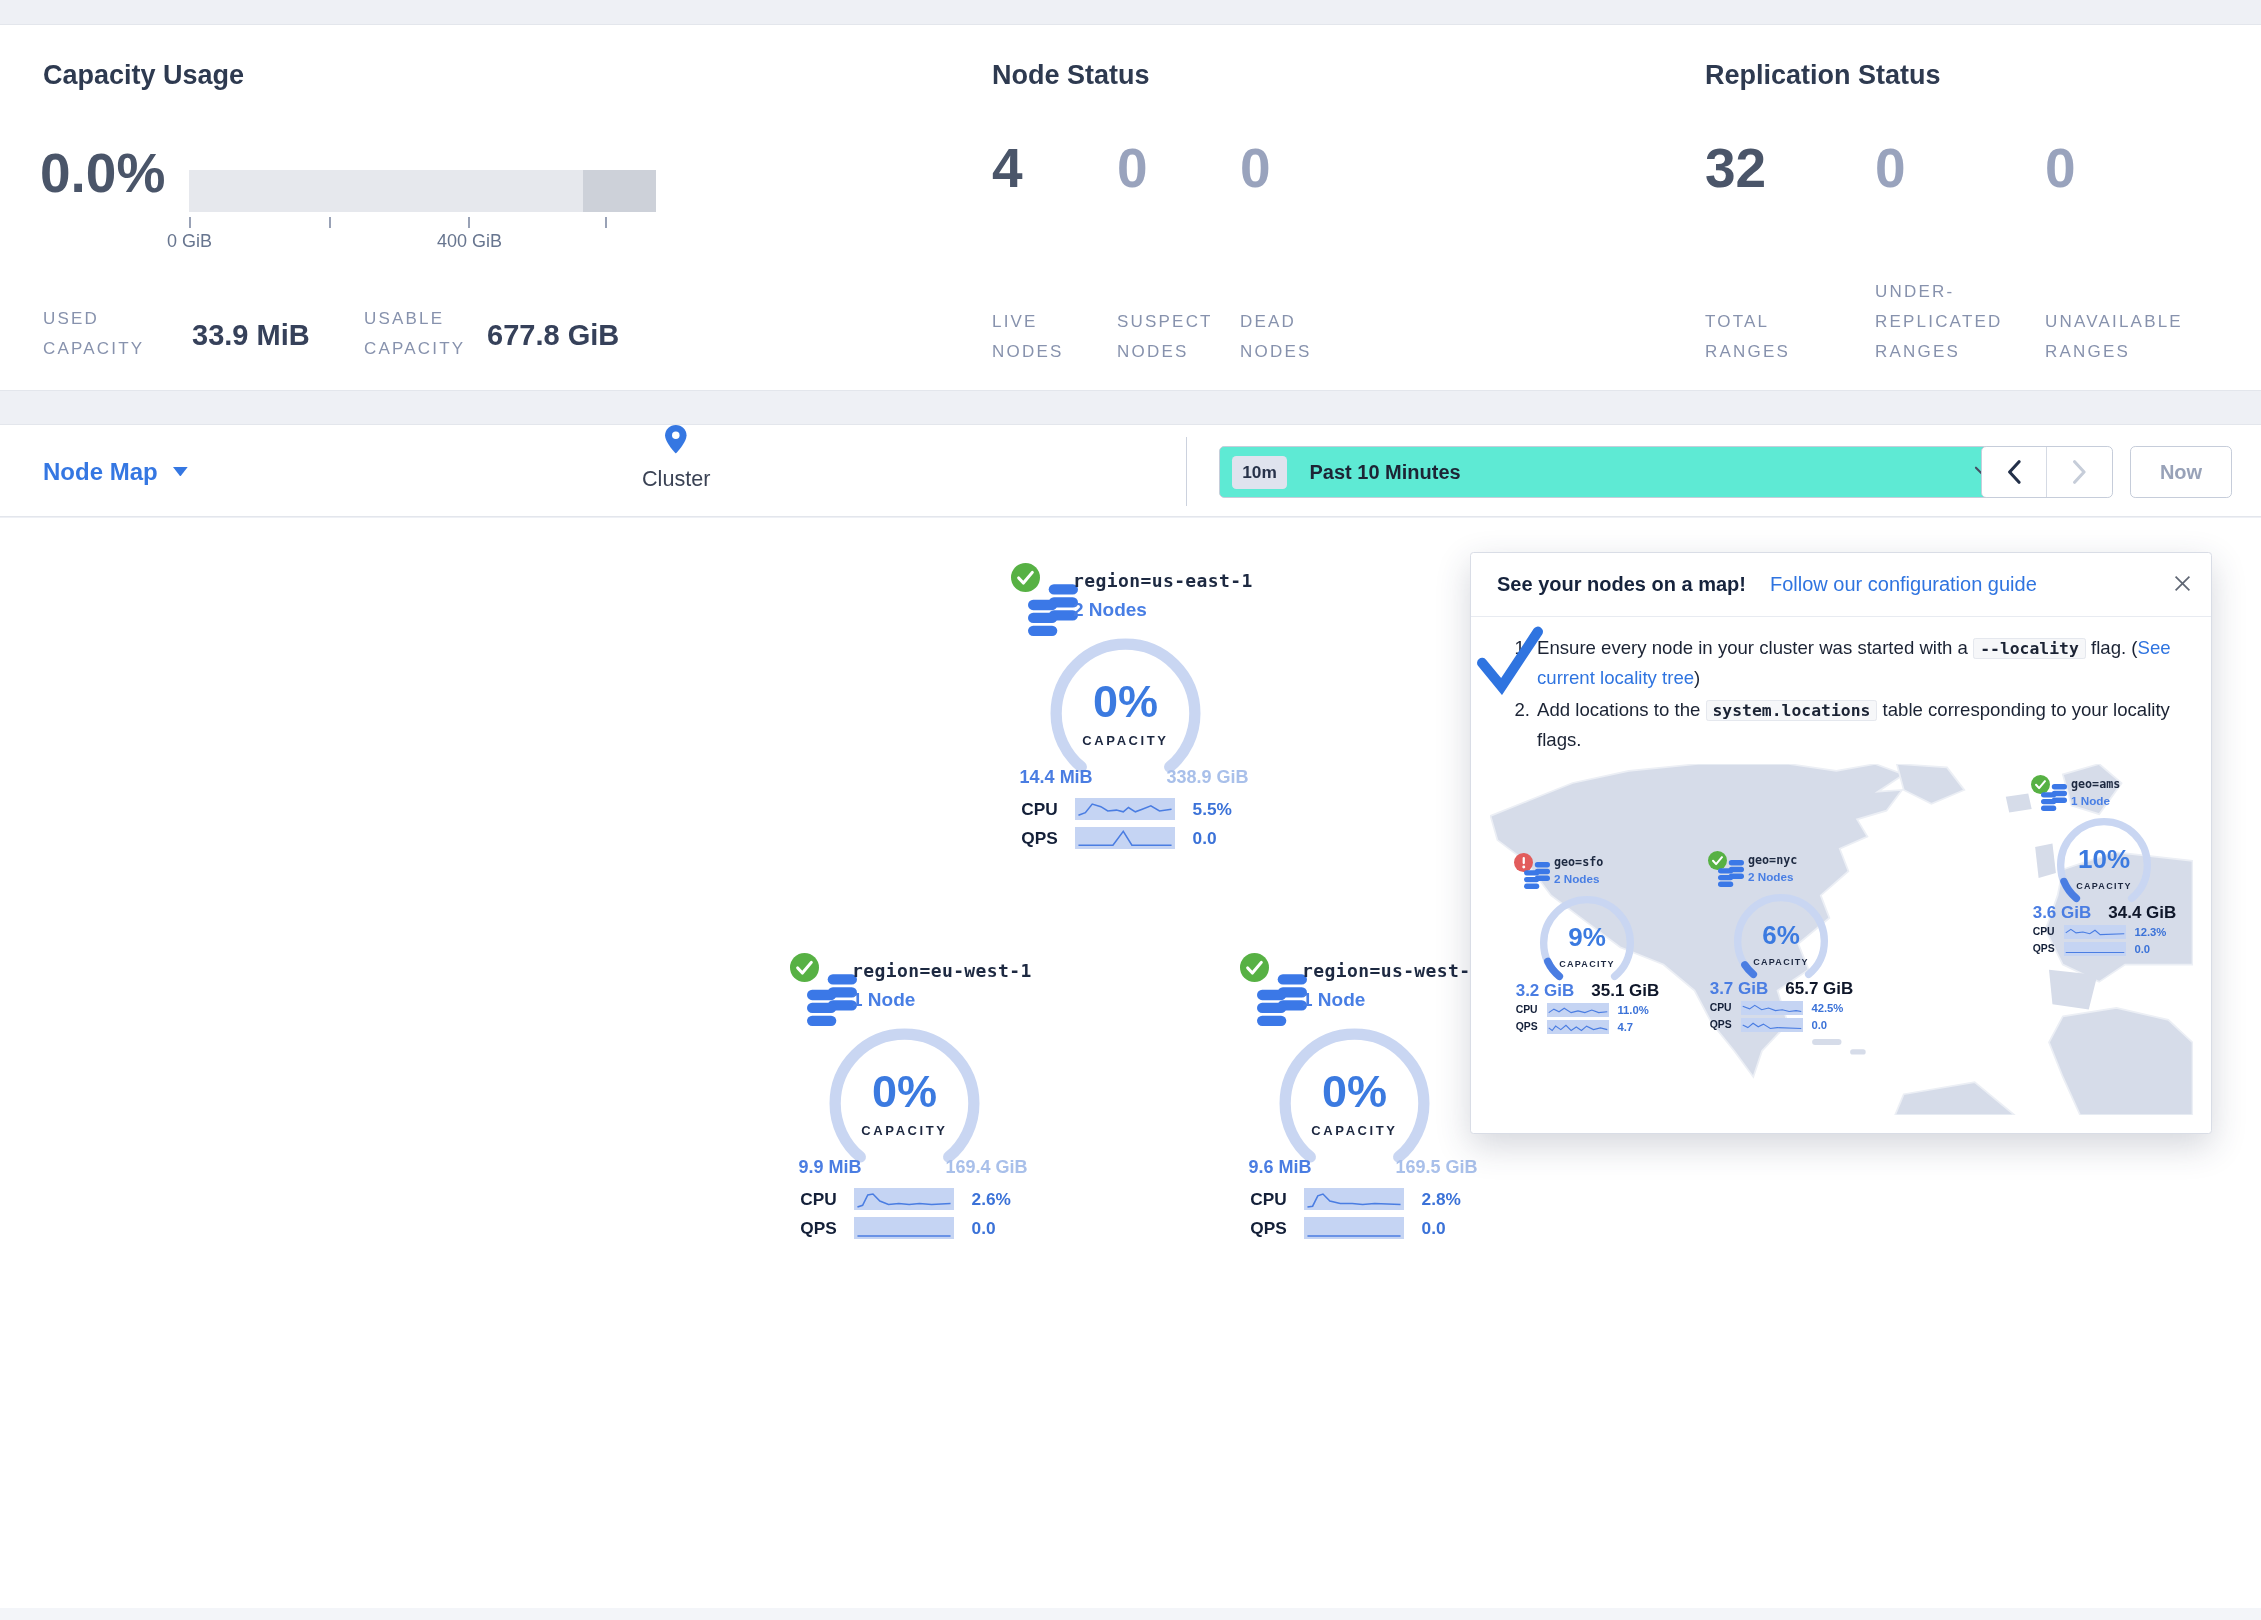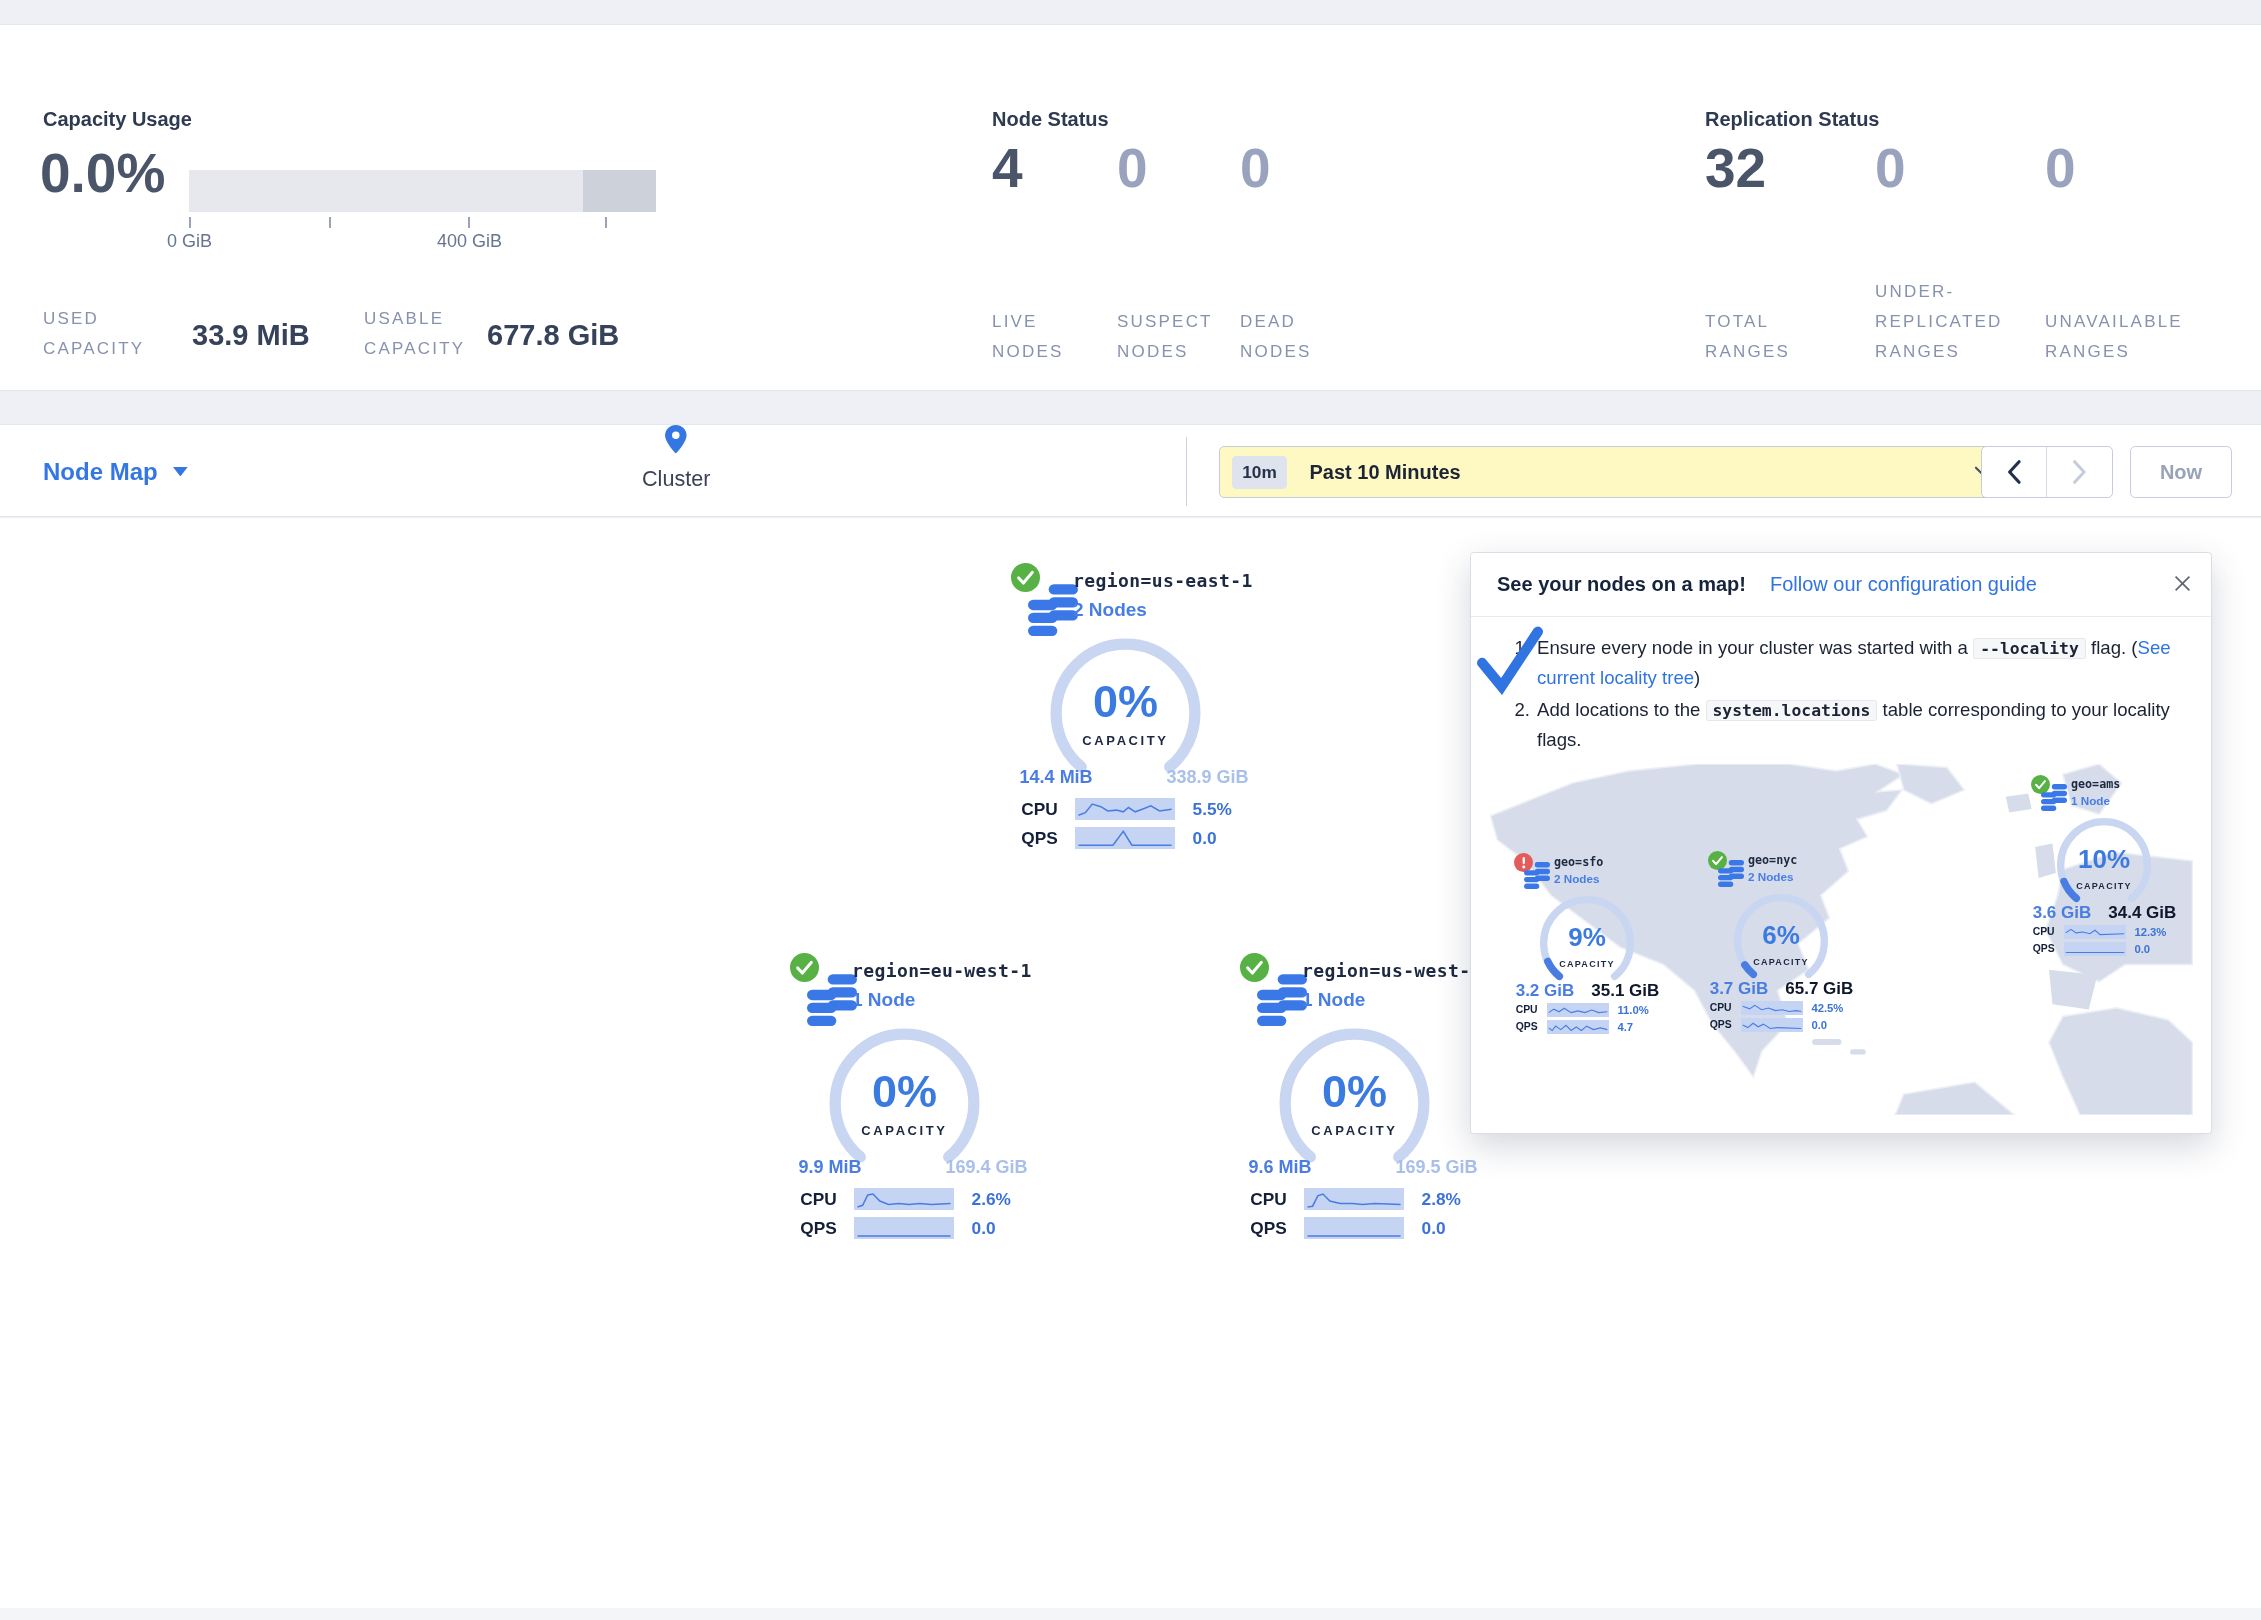--- a/index.html
+++ b/index.html
@@ -1,39 +1,39 @@
 <!DOCTYPE html>
 <html style="font-size:14px"><head>
 <meta charset="utf-8">
 <style>
   * { margin:0; padding:0; box-sizing:border-box; }
   html,body { width:2261px; height:1621px; }
   body { background:#eef0f5; font-family:"Liberation Sans", sans-serif; position:relative; overflow:hidden; color:#1d2941; }
 
   
   .stats-card { position:absolute; left:0; top:24px; width:2261px; height:367px; background:#fff; border-top:0.9px solid #e3e6ec; border-bottom:0.9px solid #e3e6ec; }
-  .section-title { position:absolute; font-size:20px; font-weight:700; color:#2e3a50;margin-top:48px; }
+  .section-title { position:absolute; font-size:27px; font-weight:700; color:#2e3a50; }
   .big-num { position:absolute; font-size:55px; font-weight:700; color:#4a5569; }
   .big-num.muted { color:#99a3bd; }
   .caps-label { position:absolute; font-size:17px; letter-spacing:2.2px; color:#8792ad; line-height:30px; white-space:pre-line; }
   .metric-value { position:absolute; font-size:29px; font-weight:700; color:#36415a; }
 
   .cap-bar { position:absolute; left:189px; top:145px; width:467px; height:42px; background:#e6e8ed; }
   .cap-bar .seg { position:absolute; right:0; top:0; width:73px; height:42px; background:#cdd1d9; }
   .tick { position:absolute; top:192px; width:1.7px; height:11.3px; background:#99a2b6; }
   .tick-label { position:absolute; top:206px; width:121px; text-align:center; font-size:18px; color:#67758f; }
 
   
   .toolbar { position:absolute; left:0; top:424px; width:2261px; height:93px; background:#fff; border-top:0.9px solid #e3e6ec; border-bottom:0.9px solid #e3e6ec; }
   .view-picker { position:absolute; left:43px; top:0; height:93px; display:flex; align-items:center; gap:15.6px; cursor:pointer; }
   .view-picker span { font-size:24px; font-weight:600; color:#3577e2; }
   .breadcrumb { position:absolute; left:642px; top:0; height:93px; display:flex; align-items:center; gap:12px;flex-direction:column; }
   .breadcrumb span { font-size:21.6px; color:#3a4254; }
   .tb-divider { position:absolute; left:1186px; top:12px; width:0.9px; height:69px; background:#ccd2de; }
-  .time-select { position:absolute; left:1219px; top:21px; width:796px; height:52px; border:0.9px solid #c6cdda; border-radius:5.2px; display:flex; align-items:center; background:#fef9c3; cursor:pointer; }
+  .time-select { position:absolute; left:1219px; top:21px; width:796px; height:52px; border:0.9px solid #c6cdda; border-radius:5.2px; display:flex; align-items:center; background:#5eead4; cursor:pointer; }
   .time-badge { margin-left:12px; width:55px; height:33px; background:#dfe3ee; border-radius:4.3px; display:flex; align-items:center; justify-content:center; font-size:17.3px; font-weight:700; color:#27324a; }
   .time-label { margin-left:22.5px; font-size:20px; font-weight:600; color:#1d2435; }
   .time-chevron { margin-left:auto; margin-right:19px; }
   .arrow-group { position:absolute; left:1981px; top:21px; width:132px; height:52px; border:0.9px solid #c6cdda; border-radius:5.2px; display:flex; background:#fff; }
   .arrow-btn { width:66px; display:flex; align-items:center; justify-content:center; cursor:pointer; }
   .arrow-btn.prev { border-right:0.9px solid #d5dae4; color:#233049; }
   .arrow-btn.next { color:#c6cdd9; }
   .now-btn { position:absolute; left:2130px; top:21px; width:102px; height:52px; border:0.9px solid #c6cdda; border-radius:5.2px; display:flex; align-items:center; justify-content:center; font-size:20px; font-weight:600; color:#98a2b8; background:#fff; cursor:pointer; }
 
   

